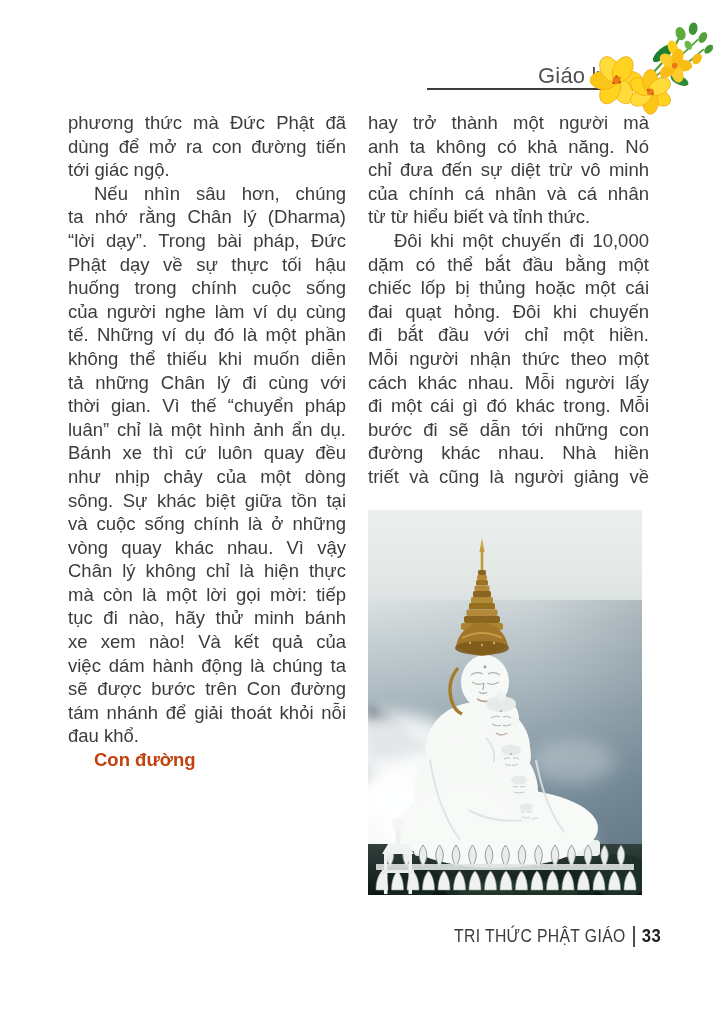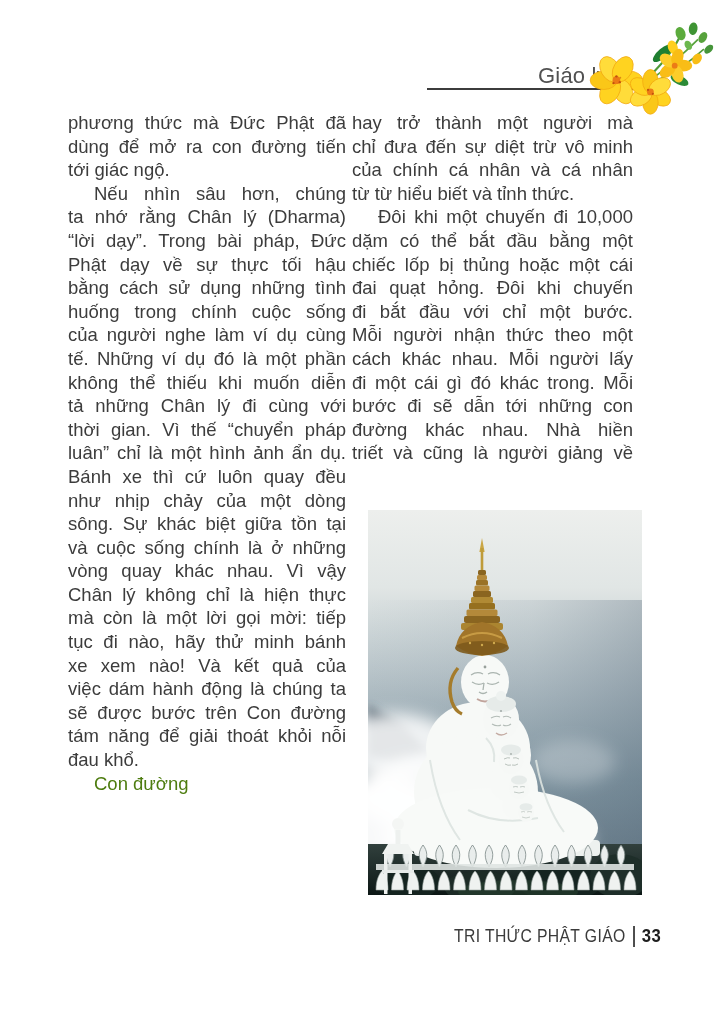--- a/index.html
+++ b/index.html
@@ -8,25 +8,25 @@
     font-family:"Liberation Sans", sans-serif;
   }
   .page{position:absolute;inset:0;}
   
   .header-rule{position:absolute;left:427px;top:88px;width:214px;height:2px;background:#3c3c3c;}
   .section-label{position:absolute;top:63px;left:538px;font-size:22px;color:#515151;letter-spacing:.2px;}
   .flowers{position:absolute;left:577px;top:20px;width:141px;height:102px;}
   
   .col{position:absolute;top:111px;color:#3c3c3c;font-size:18.5px;line-height:23.6px;}
   #col-left{left:68px;width:278px;}
-  #col-right{left:352px;width:281px;}
+  #col-right{left:368px;width:281px;}
   .line{text-align:justify;text-align-last:justify;}
   .line.noj{text-align:right;text-align-last:left;}
   .line.indent{padding-left:26px;}
-  .para.bold .line{font-weight:normal;color:#4d7c0f;}
+  .para.bold .line{font-weight:bold;color:#c2410c;}
   
   .photo{position:absolute;left:368px;top:510px;width:274px;height:385px;}
   
   .footer{
     position:absolute;top:925px;right:57px;display:flex;align-items:center;gap:8px;
     color:#3b3b3b;font-size:17.5px;letter-spacing:.4px;
     transform:scaleX(.9);transform-origin:100% 50%;white-space:nowrap;
   }
   .footer .sep{width:2px;height:21px;background:#3b3b3b;}
   .footer .pagenum{font-weight:bold;color:#1e1e1e;font-size:18.5px;}
@@ -97,59 +97,59 @@
       <div class="para">
         <div class="line">phương thức mà Đức Phật đã</div>
         <div class="line">dùng để mở ra con đường tiến</div>
         <div class="line noj">tới giác ngộ.</div>
       </div>
       <div class="para">
         <div class="line indent">Nếu nhìn sâu hơn, chúng</div>
         <div class="line">ta nhớ rằng Chân lý (Dharma)</div>
         <div class="line">“lời dạy”. Trong bài pháp, Đức</div>
         <div class="line">Phật dạy về sự thực tối hậu</div>
-        <div class="line">bằng cách sử dụng những tình</div>
         <div class="line">huống trong chính cuộc sống</div>
         <div class="line">của người nghe làm ví dụ cùng</div>
         <div class="line">tế. Những ví dụ đó là một phần</div>
         <div class="line">không thể thiếu khi muốn diễn</div>
         <div class="line">tả những Chân lý đi cùng với</div>
         <div class="line">thời gian. Vì thế “chuyển pháp</div>
         <div class="line">luân” chỉ là một hình ảnh ẩn dụ.</div>
         <div class="line">Bánh xe thì cứ luôn quay đều</div>
         <div class="line">như nhịp chảy của một dòng</div>
         <div class="line">sông. Sự khác biệt giữa tồn tại</div>
         <div class="line">và cuộc sống chính là ở những</div>
         <div class="line">vòng quay khác nhau. Vì vậy</div>
         <div class="line">Chân lý không chỉ là hiện thực</div>
         <div class="line">mà còn là một lời gọi mời: tiếp</div>
         <div class="line">tục đi nào, hãy thử minh bánh</div>
         <div class="line">xe xem nào! Và kết quả của</div>
         <div class="line">việc dám hành động là chúng ta</div>
         <div class="line">sẽ được bước trên Con đường</div>
-        <div class="line">tám năng để giải thoát khỏi nỗi</div>
+        <div class="line">tám nhánh để giải thoát khỏi nỗi</div>
         <div class="line noj">đau khổ.</div>
       </div>
       <div class="para bold">
         <div class="line indent noj">Con đường</div>
       </div>
     </div>
   <div class="col" id="col-right">
       <div class="para">
         <div class="line">hay trở thành một người mà</div>
+        <div class="line">anh ta không có khả năng. Nó</div>
         <div class="line">chỉ đưa đến sự diệt trừ vô minh</div>
         <div class="line">của chính cá nhân và cá nhân</div>
         <div class="line noj">từ từ hiểu biết và tỉnh thức.</div>
       </div>
       <div class="para">
         <div class="line indent">Đôi khi một chuyến đi 10,000</div>
         <div class="line">dặm có thể bắt đầu bằng một</div>
         <div class="line">chiếc lốp bị thủng hoặc một cái</div>
         <div class="line">đai quạt hỏng. Đôi khi chuyến</div>
-        <div class="line">đi bắt đầu với chỉ một bước.</div>
+        <div class="line">đi bắt đầu với chỉ một hiền.</div>
         <div class="line">Mỗi người nhận thức theo một</div>
         <div class="line">cách khác nhau. Mỗi người lấy</div>
         <div class="line">đi một cái gì đó khác trong. Mỗi</div>
         <div class="line">bước đi sẽ dẫn tới những con</div>
         <div class="line">đường khác nhau. Nhà hiền</div>
         <div class="line">triết và cũng là người giảng về</div>
       </div>
     </div>
 
   <svg class="photo" viewBox="0 0 274 385" aria-hidden="true">

